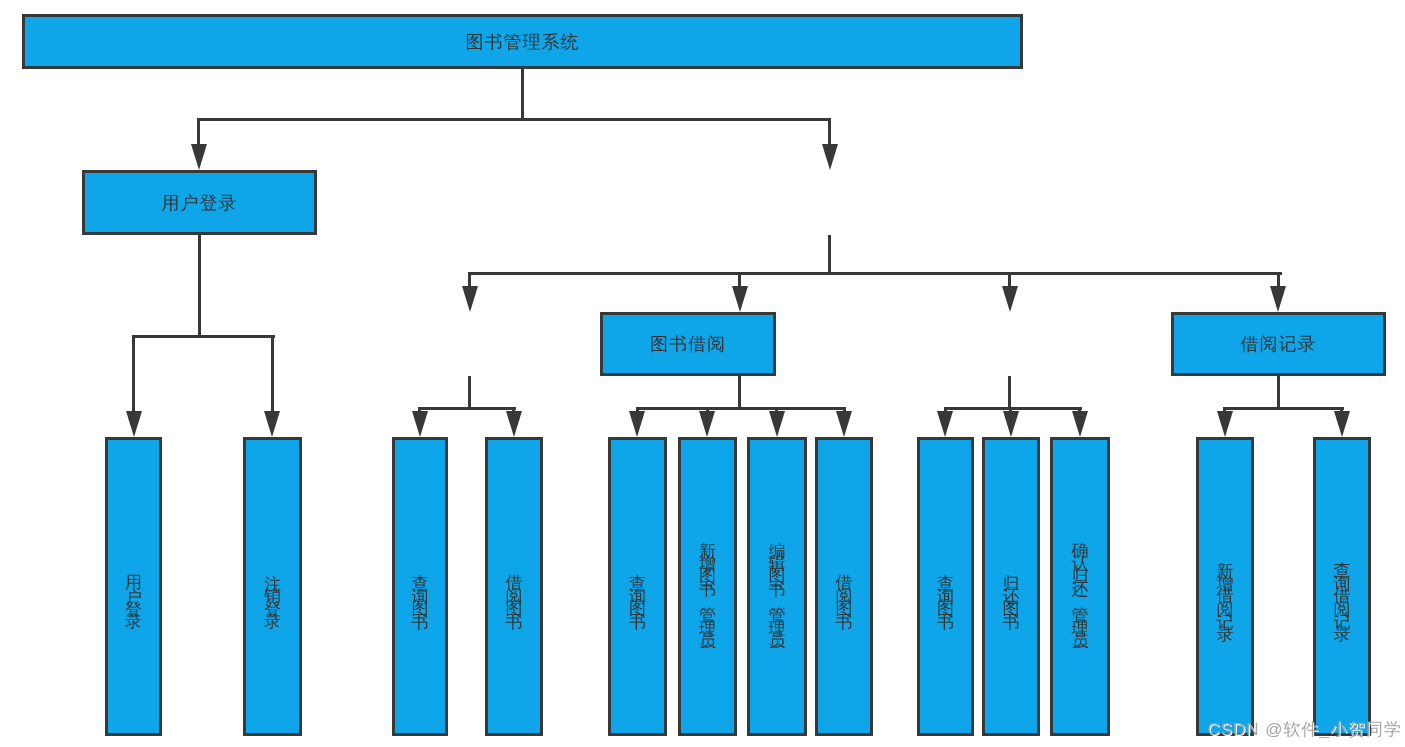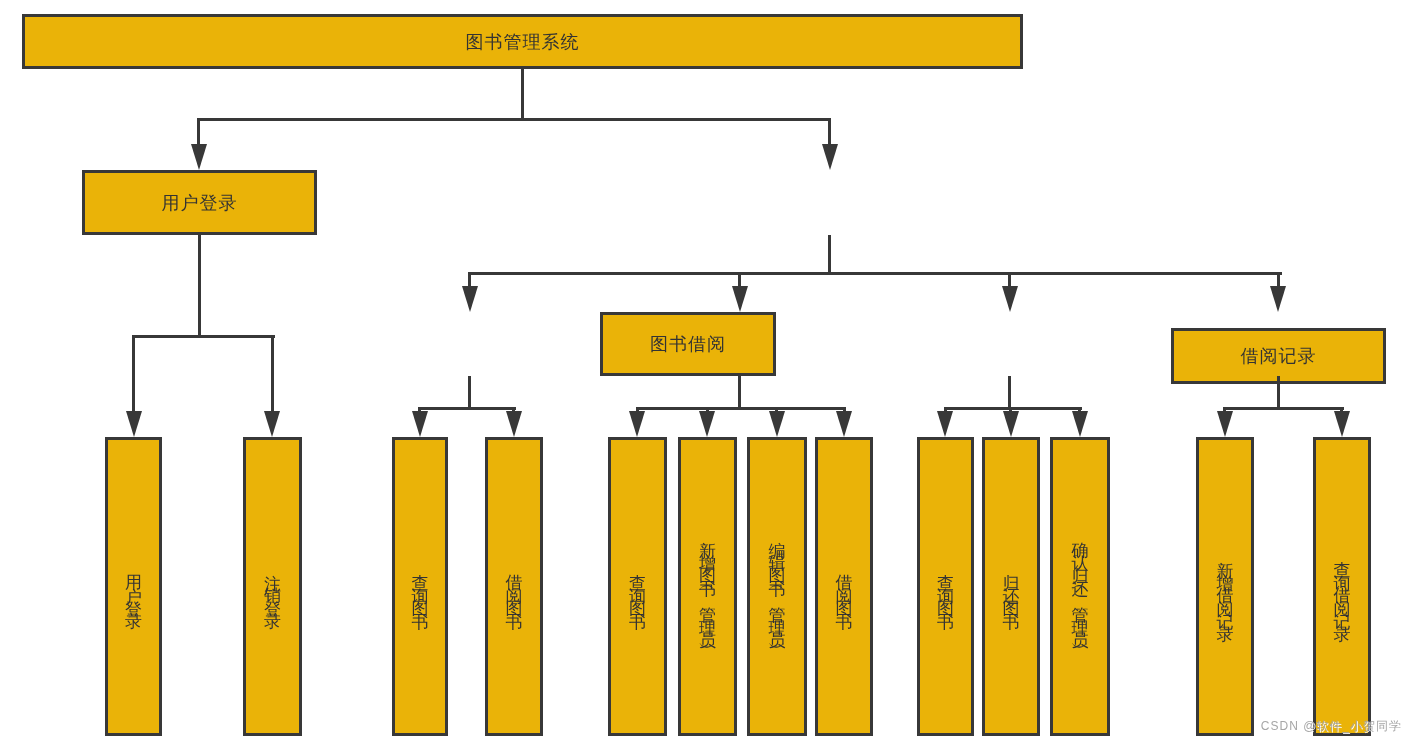--- a/index.html
+++ b/index.html
@@ -1,38 +1,38 @@
 <!DOCTYPE html>
 <html><head>
 <meta charset="utf-8">
 <style>
   html,body { margin:0; padding:0; background:#ffffff; }
   .stage {
     position:relative; width:1405px; height:747px; background:#ffffff;
     font-family:"Liberation Sans","DejaVu Sans",sans-serif; overflow:hidden;
   }
   .box {
-    position:absolute; background:#eab308; border:3px solid #383838;
+    position:absolute; background:#0ea5e9; border:3px solid #383838;
     box-sizing:border-box; display:flex; align-items:center; justify-content:center;
     color:#333333;
   }
   .hbox span { font-size:18px; letter-spacing:1px; white-space:nowrap; }
   .vbox span {
     writing-mode:vertical-rl; text-orientation:mixed;
     font-size:17px; letter-spacing:13px; line-height:1; white-space:nowrap;
   }
   .line { position:absolute; background:#383838; }
   .tri  {
     position:absolute; width:0; height:0;
     border-left:8px solid transparent; border-right:8px solid transparent;
     border-top:26px solid #383838;
   }
   .watermark {
     position:absolute; right:3px; top:718px;
-    font-size:12px; color:#a6a6a6; letter-spacing:1px;
+    font-size:17px; color:#a6a6a6; letter-spacing:1px;
     text-shadow:1px 1px 0 #ffffff;
   }
 </style>
 </head>
 <body>
 
 <div class="stage">
 
   <div class="box hbox" style="left:22px;top:14px;width:1001px;height:55px;border-width:3px">
     <span>图书管理系统</span>
@@ -61,21 +61,21 @@
   <div class="line" style="left:738px;top:272px;width:3px;height:16px"></div>
   <div class="tri" style="left:732px;top:286px"></div>
   <div class="line" style="left:1008px;top:272px;width:3px;height:16px"></div>
   <div class="tri" style="left:1002px;top:286px"></div>
   <div class="line" style="left:1277px;top:272px;width:3px;height:16px"></div>
   <div class="tri" style="left:1270px;top:286px"></div>
 
   <div class="box hbox" style="left:600px;top:312px;width:176px;height:64px">
     <span>图书借阅</span>
   </div>
-  <div class="box hbox" style="left:1171px;top:328px;width:215px;height:56px">
+  <div class="box hbox" style="left:1171px;top:312px;width:215px;height:64px">
     <span>借阅记录</span>
   </div>
 
   <div class="line" style="left:198px;top:235px;width:3px;height:102px"></div>
   <div class="line" style="left:132px;top:335px;width:143px;height:3px"></div>
   <div class="line" style="left:132px;top:335px;width:3px;height:78px"></div>
   <div class="tri" style="left:126px;top:411px"></div>
   <div class="line" style="left:271px;top:335px;width:3px;height:78px"></div>
   <div class="tri" style="left:264px;top:411px"></div>
 

